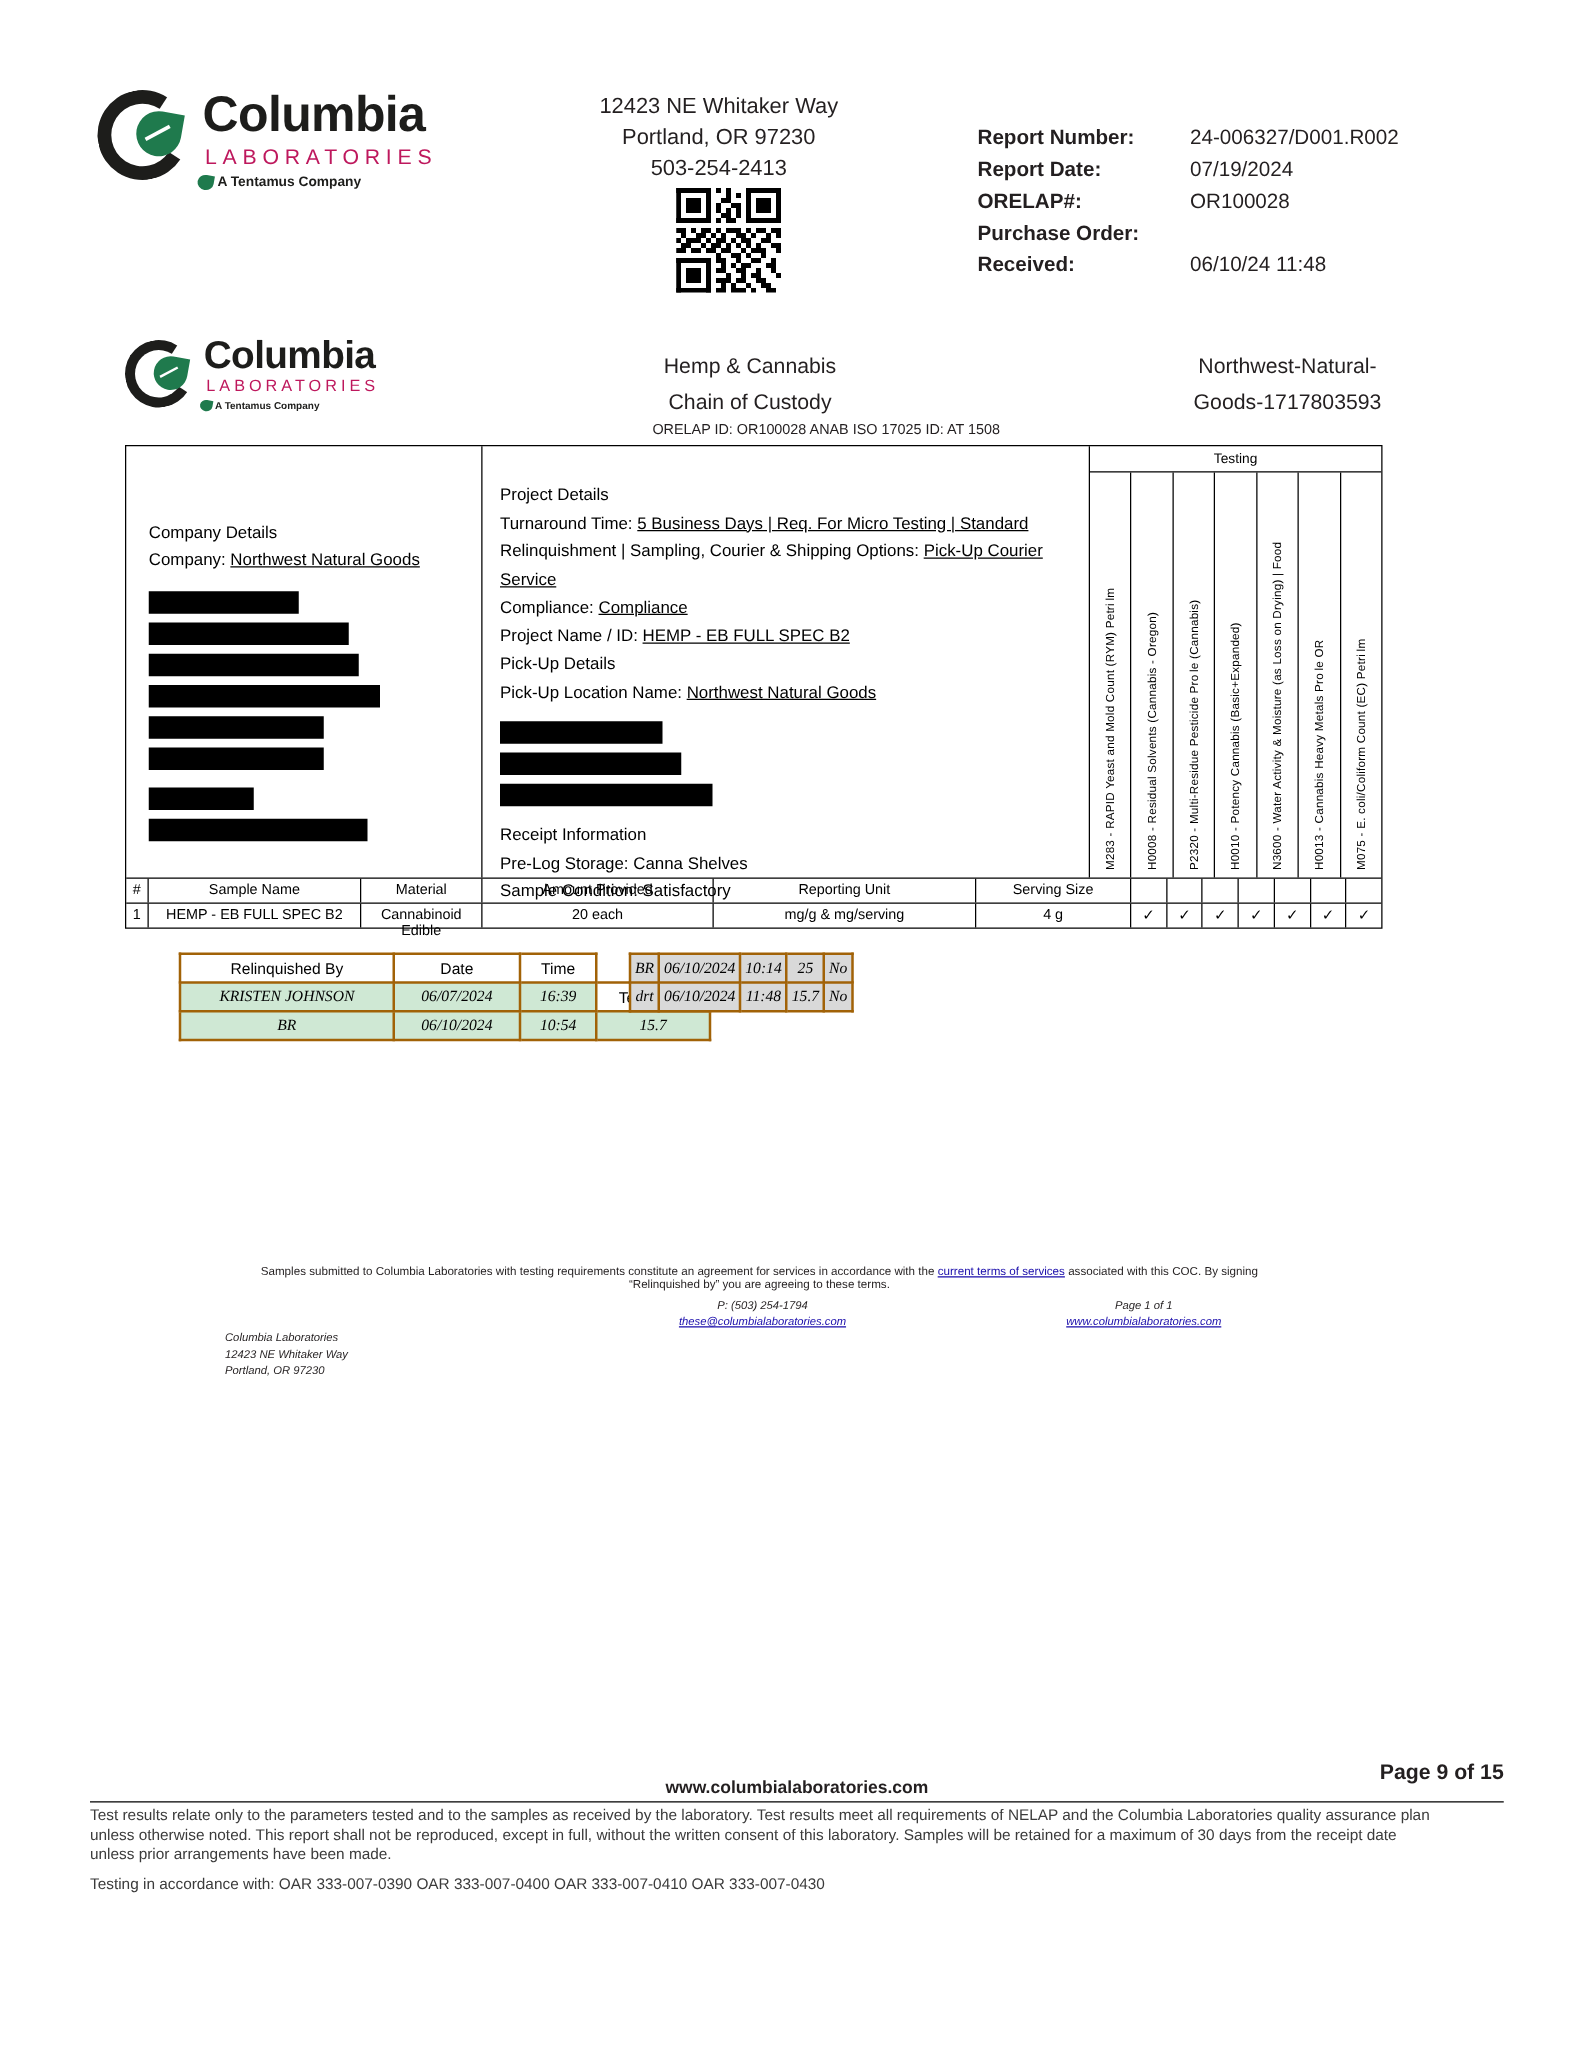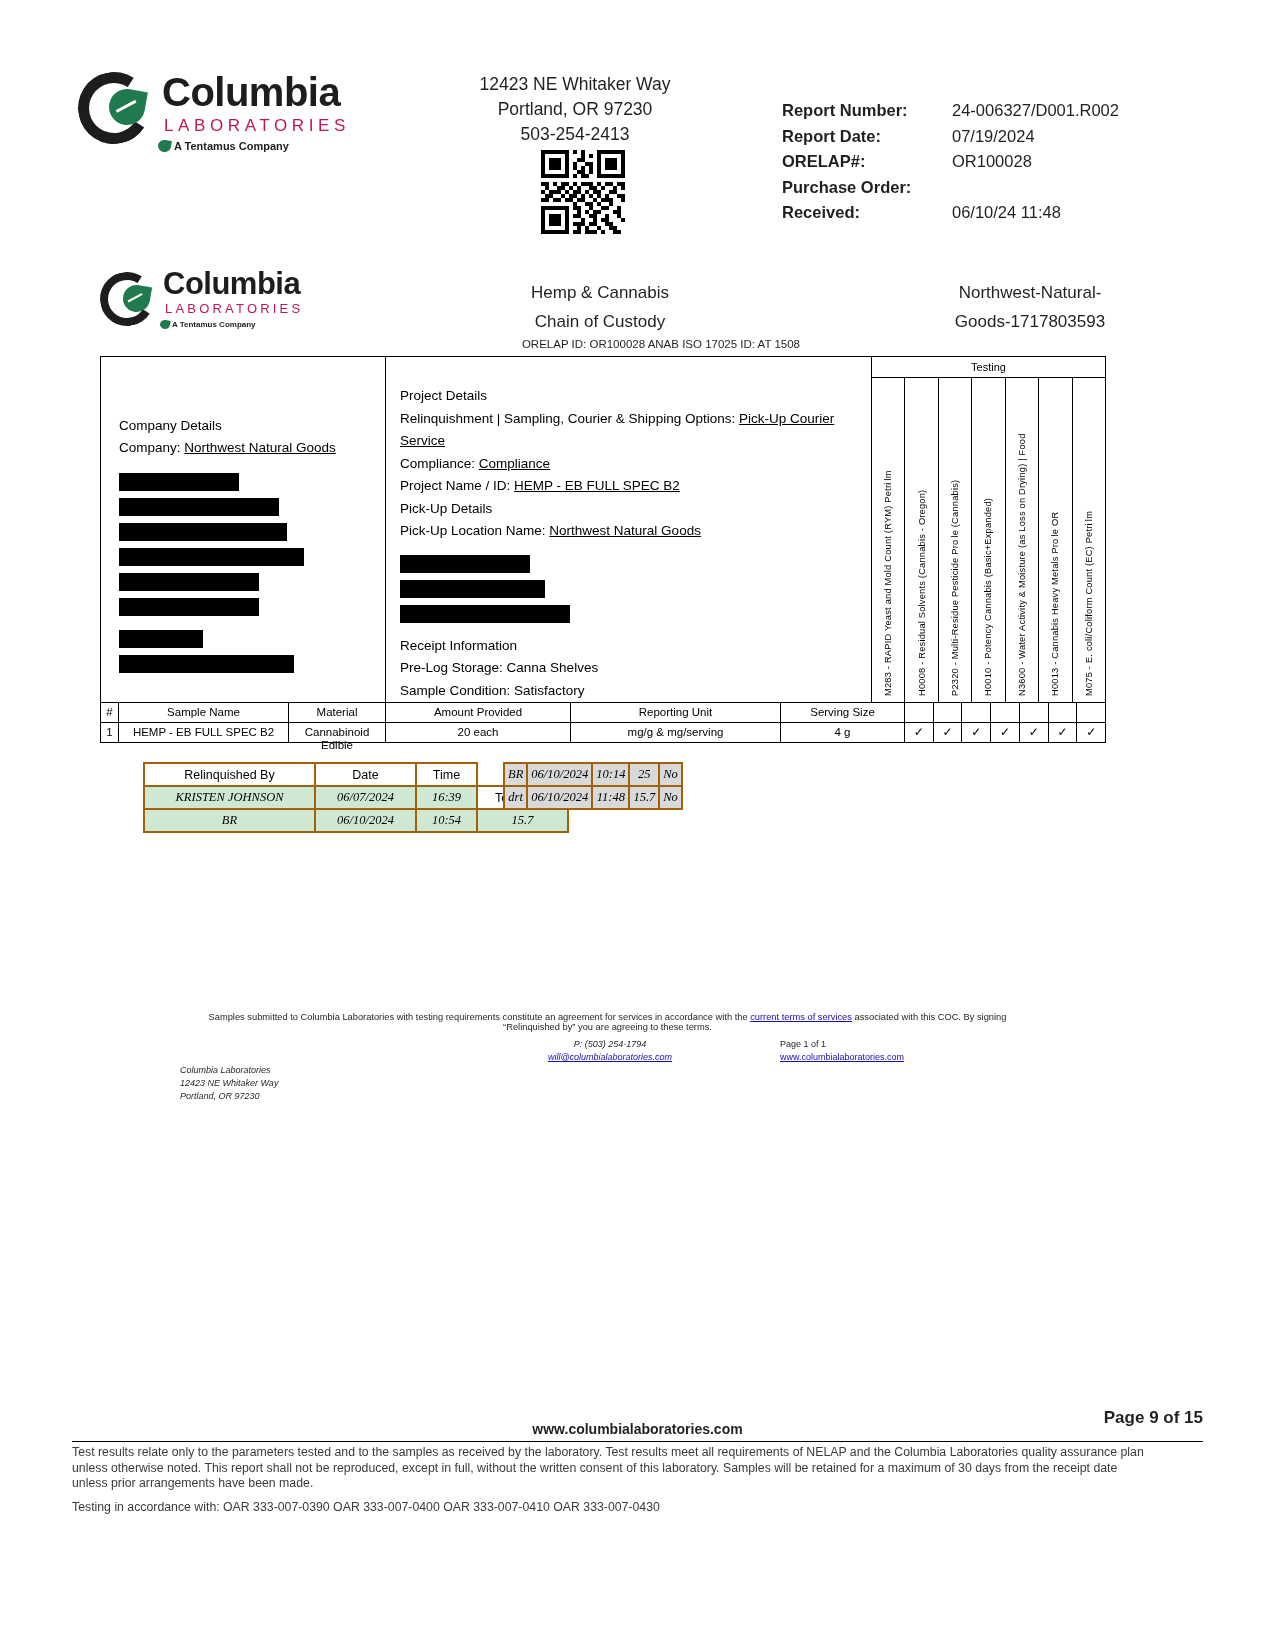--- a/index.html
+++ b/index.html
@@ -317,21 +317,21 @@
     position: absolute;
     left: 180px;
     top: 1038px;
     width: 870px;
     font-size: 9px;
     color: #231f20;
   }
   .foot3 .col { position: absolute; top: 0; }
   .foot3 .c1 { left: 0; line-height: 13px; font-style: italic; margin-top: 26px; }
   .foot3 .c2 { left: 290px; width: 280px; text-align: center; line-height: 13px; font-style: italic;}
-  .foot3 .c3 { left: 600px; width: 270px; line-height: 13px; }
+  .foot3 .c3 { left: 600px; width: 270px; text-align: center; line-height: 13px; font-style: italic;}
   .foot3 a { color: #1a0dab; }
 
   
   .pg-num {
     position: absolute;
     right: 72px;
     top: 1408px;
     font-size: 17px;
     font-weight: bold;
     color: #231f20;
@@ -547,20 +547,24 @@
         <div class="redact" style="width:185px;"></div>
         <div class="redact" style="width:140px;"></div>
         <div class="redact" style="width:140px;"></div>
         <div class="redact" style="width:84px;margin-top:14px;"></div>
         <div class="redact" style="width:175px;"></div>
       </div>
 
       <div class="cell-project">
         <div>Project Details</div>
         <div>
+          <span>Turnaround Time:</span>
+          <span class="u">5 Business Days | Req. For Micro Testing | Standard</span>
+        </div>
+        <div>
           <span>Relinquishment | Sampling, Courier &amp; Shipping Options:</span>
           <span class="u">Pick-Up Courier Service</span>
         </div>
         <div>
           <span>Compliance:</span>
           <span class="u">Compliance</span>
         </div>
         <div>
           <span>Project Name / ID:</span>
           <span class="u">HEMP - EB FULL SPEC B2</span>
@@ -693,21 +697,21 @@
   </div>
 
   <div class="foot3">
     <div class="col c1">
       <div>Columbia Laboratories</div>
       <div>12423 NE Whitaker Way</div>
       <div>Portland, OR 97230</div>
     </div>
     <div class="col c2">
       <div>P: (503) 254-1794</div>
-      <a href="#" style="text-decoration:underline">will@columbialaboratories.com</a>
+      <a href="#" style="text-decoration:underline">these@columbialaboratories.com</a>
     </div>
     <div class="col c3">
       <div>Page 1 of 1</div>
       <a href="#" style="text-decoration:underline">www.columbialaboratories.com</a>
     </div>
   </div>
 
   <div class="pg-num">Page 9 of 15</div>
   <div class="www">www.columbialaboratories.com</div>
   <div class="rule"></div>

